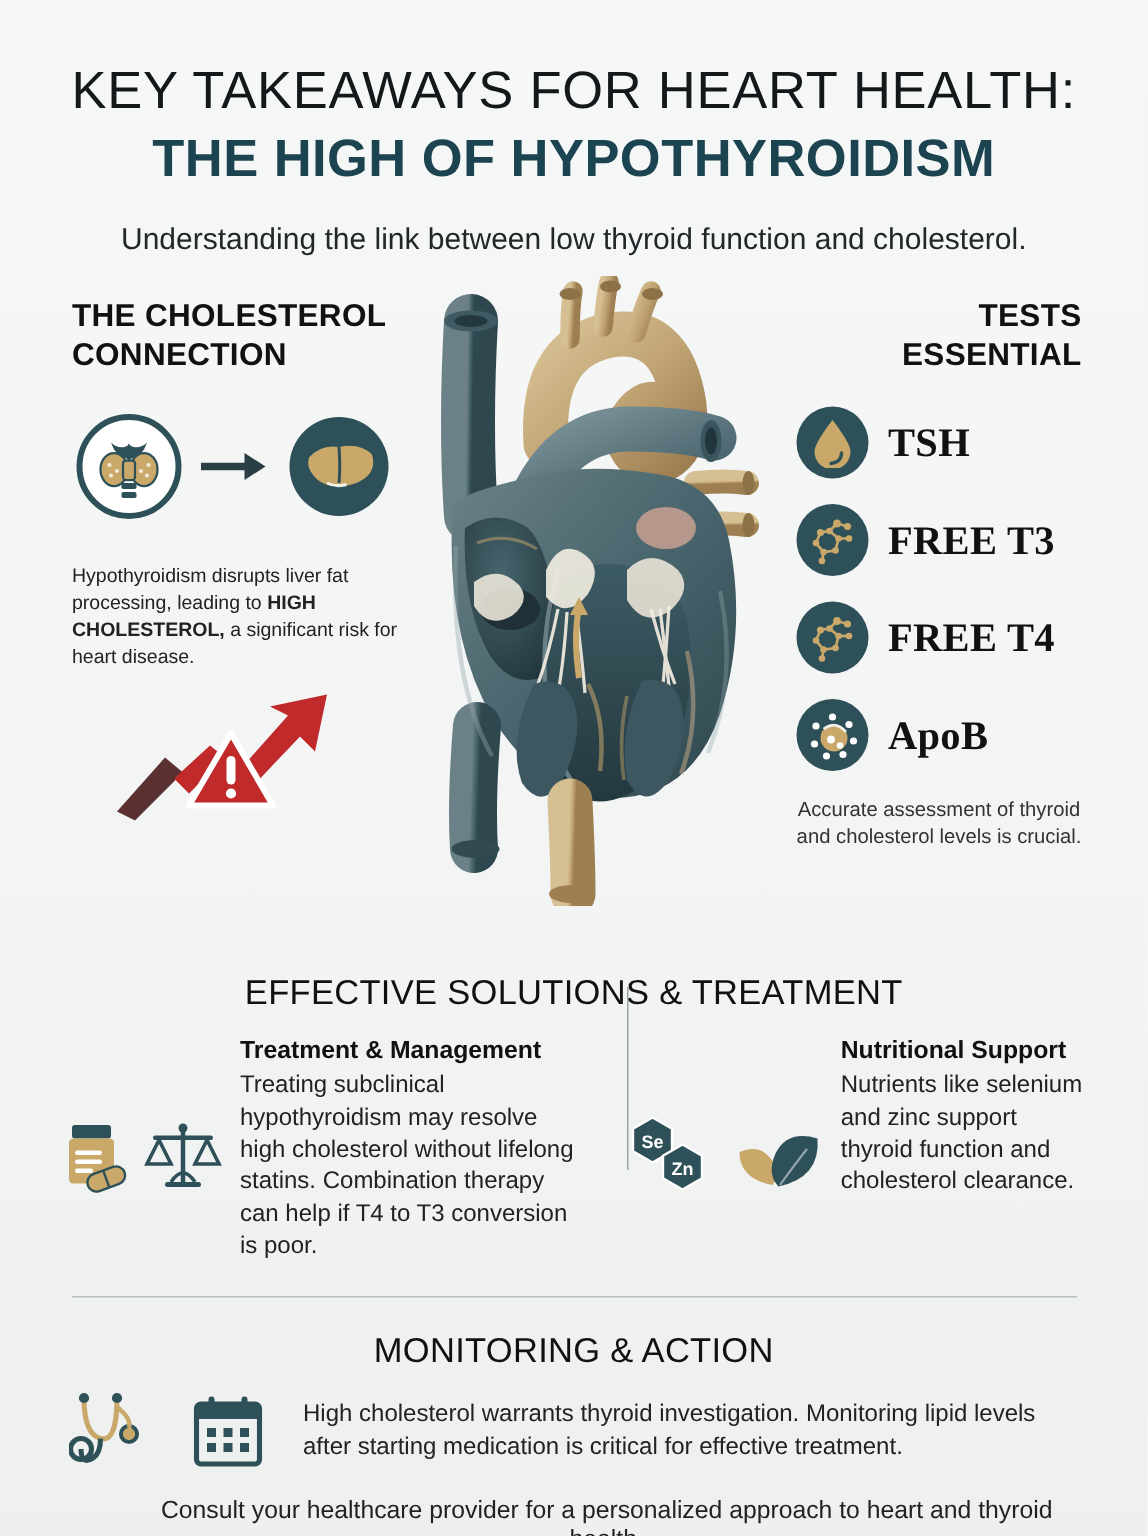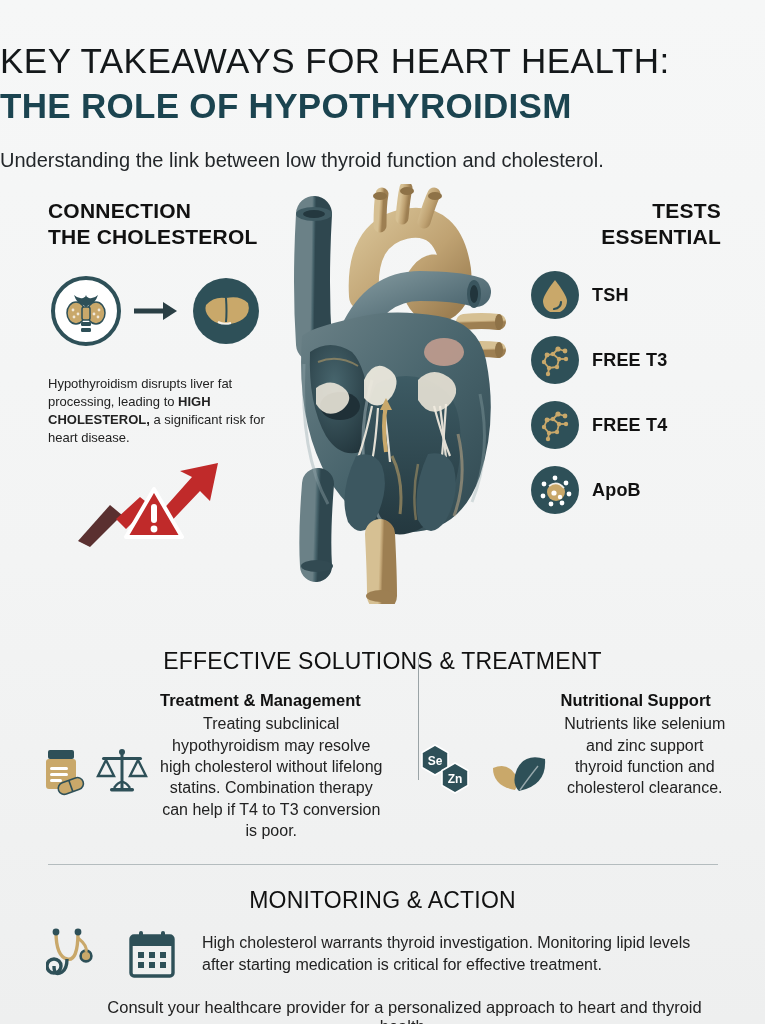--- a/index.html
+++ b/index.html
@@ -8,21 +8,21 @@
     background:#f4f5f6;
     font-family:"Liberation Sans", sans-serif;
     color:#1a1a1a;
     overflow:hidden;
     position:relative;
   }
   .page{position:relative;width:765px;height:1024px;
     background:linear-gradient(180deg,#f6f7f7 0%,#f3f4f4 55%,#eeefef 100%);}
 
   
-  .header{padding-top:42px;text-align:left;}
+  .header{padding-top:42px;text-align:center;}
   .title-main{
     font-size:35px;font-weight:400;letter-spacing:.5px;
     color:#14181a;line-height:1.08;
     font-family:"Liberation Sans", sans-serif;
     white-space:nowrap;
   }
   .title-sub{
     font-size:35px;font-weight:bold;letter-spacing:.3px;
     color:#1b4450;line-height:1.18;margin-top:5px;
     white-space:nowrap;
@@ -49,42 +49,42 @@
   .warn-wrap{margin-top:10px;margin-left:20px;}
 
   
   .right-col{position:absolute;right:44px;top:10px;width:190px;text-align:right;}
   .tests{margin-top:22px;}
   .test-item{display:flex;align-items:center;gap:13px;margin-bottom:17px;}
   .test-badge{
     width:48px;height:48px;border-radius:50%;background:#2e5058;
     display:flex;align-items:center;justify-content:center;flex:0 0 48px;
   }
-  .test-label{font-size:18px;font-weight:bold;color:#111;letter-spacing:.2px;}
+  .test-label{font-size:27px;font-weight:bold;color:#111;letter-spacing:.2px;font-family:Liberation Serif, serif;}
   .note{
     font-size:13.5px;line-height:1.34;color:#333;text-align:center;
     margin-top:8px;width:190px;
   }
 
   
   .heart-stage{position:absolute;left:268px;top:-4px;width:250px;height:420px;}
 
   
   .section-head{
     text-align:center;font-size:23px;font-weight:normal;color:#111;
     letter-spacing:.2px;
   }
   .solutions{margin-top:30px;position:relative;}
   .sol-grid{display:flex;margin-top:16px;padding:0 36px;}
   .sol-col{display:flex;gap:12px;width:50%;box-sizing:border-box;}
   .sol-col.right{padding-left:36px;}
   .sol-icons{display:flex;flex-direction:row;align-items:center;gap:8px;
     flex:0 0 60px;padding-top:10px;}
   .sol-title{font-size:16.5px;font-weight:bold;color:#111;margin-bottom:3px;}
-  .sol-text{font-size:16px;line-height:1.34;color:#222;text-align:center;}
+  .sol-text{font-size:16px;line-height:1.34;color:#222;}
   .vdivider{
     position:absolute;left:418px;top:10px;width:1px;height:122px;
     background:#9aa3a6;
   }
   .hdivider{
     width:670px;height:1px;background:#b4bcbe;margin:22px auto 0 auto;
   }
 
   
   .monitor{margin-top:22px;text-align:center;}
@@ -95,30 +95,30 @@
 
   svg{display:block;}
 </style>
 </head>
 <body>
 
 <div class="page">
 
   <div class="header">
     <div class="title-main">KEY TAKEAWAYS FOR HEART HEALTH:</div>
-    <div class="title-sub">THE ROLE OF HYPOTHYROIDISM</div>
+    <div class="title-sub">THE HIGH OF HYPOTHYROIDISM</div>
     <div class="tagline">Understanding the link between low thyroid function and cholesterol.</div>
   </div>
 
   <div class="middle">
 
     <div class="left-col">
       <div class="col-head">
+        <div>THE CHOLESTEROL</div>
         <div>CONNECTION</div>
-        <div>THE CHOLESTEROL</div>
       </div>
 
       <div class="icon-row">
 
         <span>
           <svg width="76" height="76" viewBox="0 0 76 76">
             <circle cx="38" cy="38" r="33" fill="#ffffff" stroke="#2e5058" stroke-width="4"></circle>
             <path d="M26 22 q3 9 9 10 q3 1 3 4 q0 -3 3 -4 q6 -1 9 -10 q-4 4 -9 3 q-3 -1 -3 -3 q0 2 -3 3 q-5 1 -9 -3 z" fill="#2e5058"></path>
             <ellipse cx="28" cy="40" rx="9" ry="11" fill="#c9a86a" stroke="#2e5058" stroke-width="1.5"></ellipse>
             <ellipse cx="48" cy="40" rx="9" ry="11" fill="#c9a86a" stroke="#2e5058" stroke-width="1.5"></ellipse>
@@ -356,20 +356,21 @@
                 <circle cx="16" cy="20" r="2.6"></circle>
                   <circle cx="22" cy="24" r="2.2"></circle>
               </g>
             </svg>
           </span>
           <span class="test-label">ApoB</span>
         </div>
 
       </div>
 
+      <div class="note">Accurate assessment of thyroid and cholesterol levels is crucial.</div>
     </div>
   </div>
 
   <div class="solutions">
     <div class="section-head">EFFECTIVE SOLUTIONS &amp; TREATMENT</div>
 
     <div class="sol-grid">
       <div class="vdivider"></div>
 
       <div class="sol-col">

